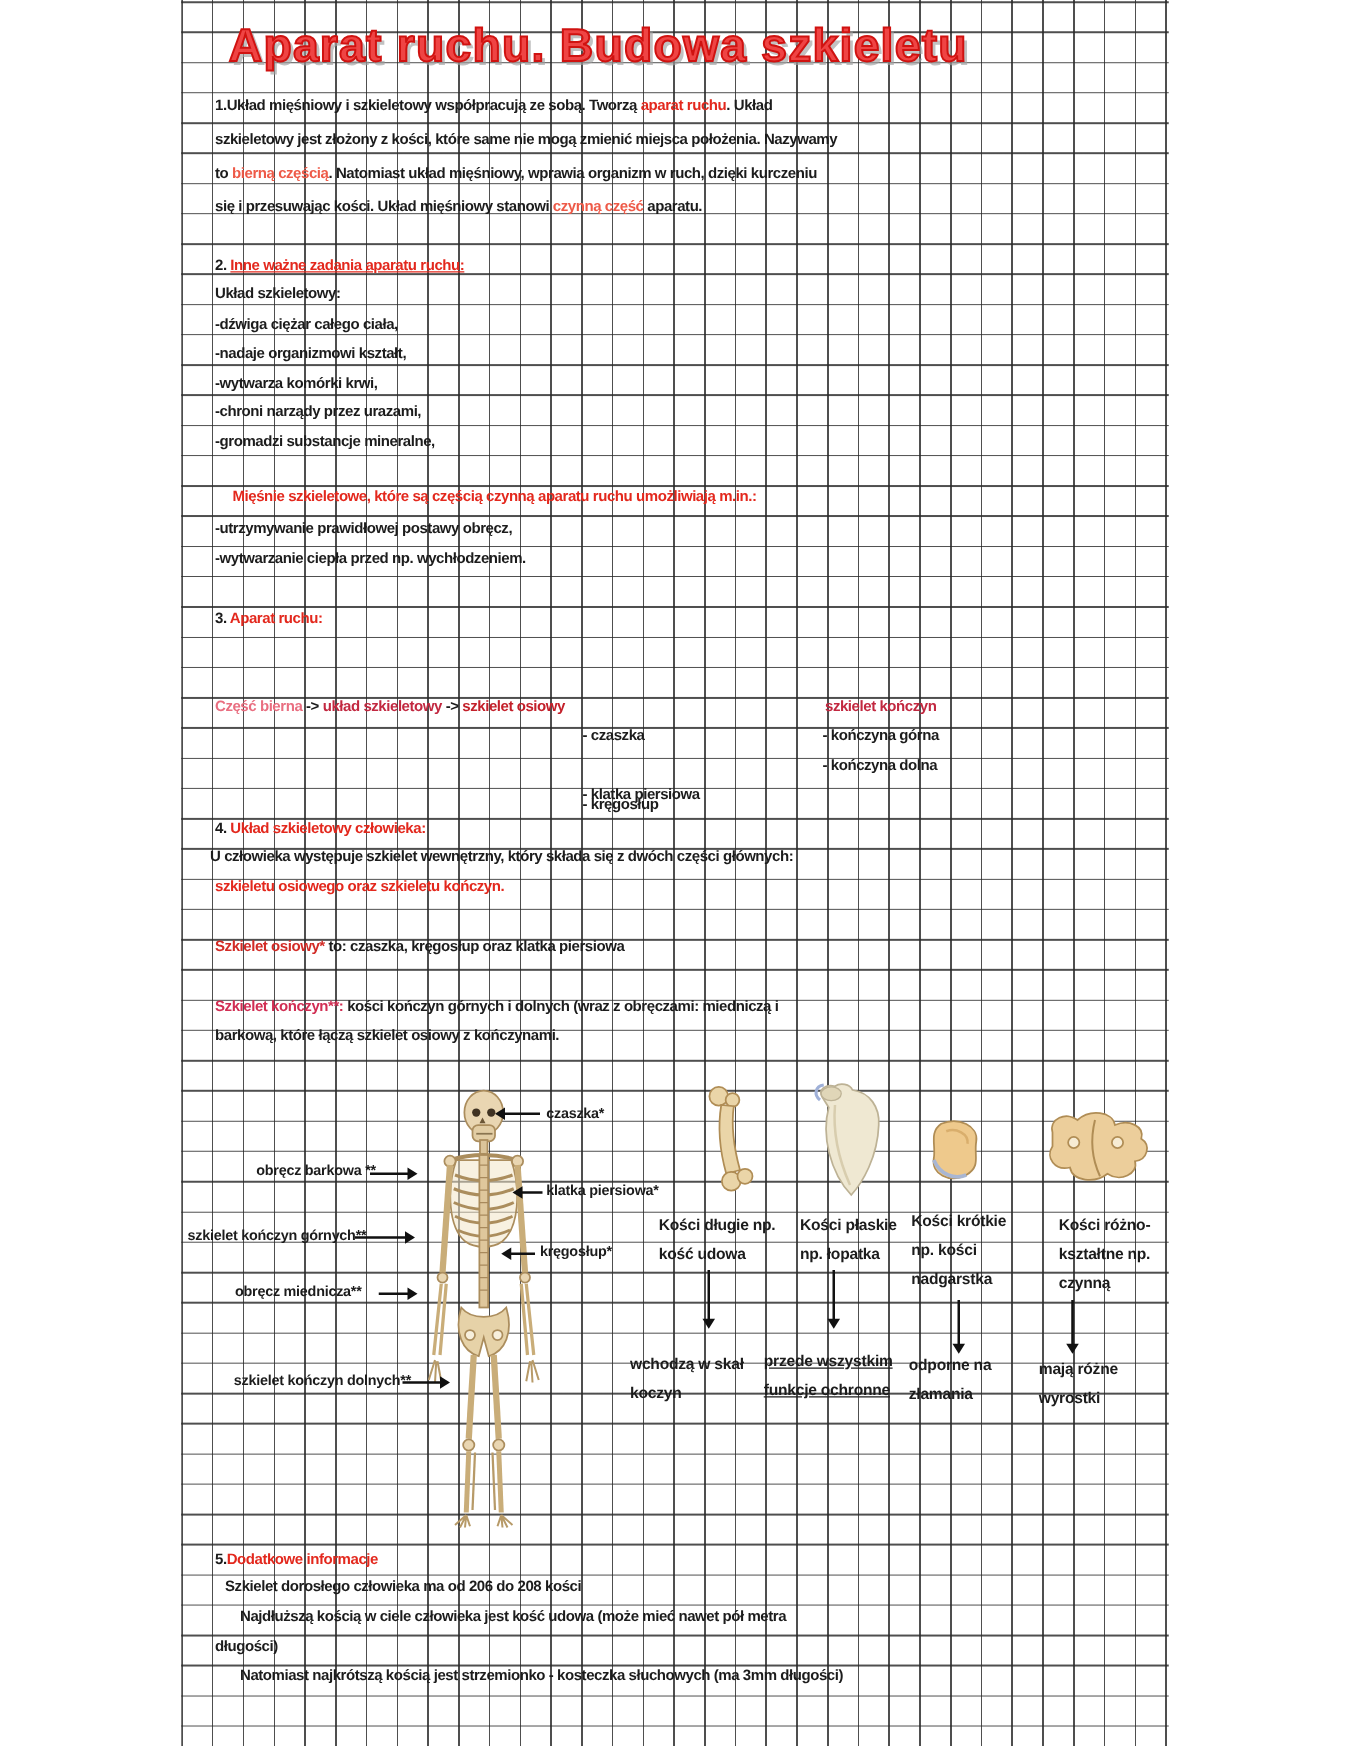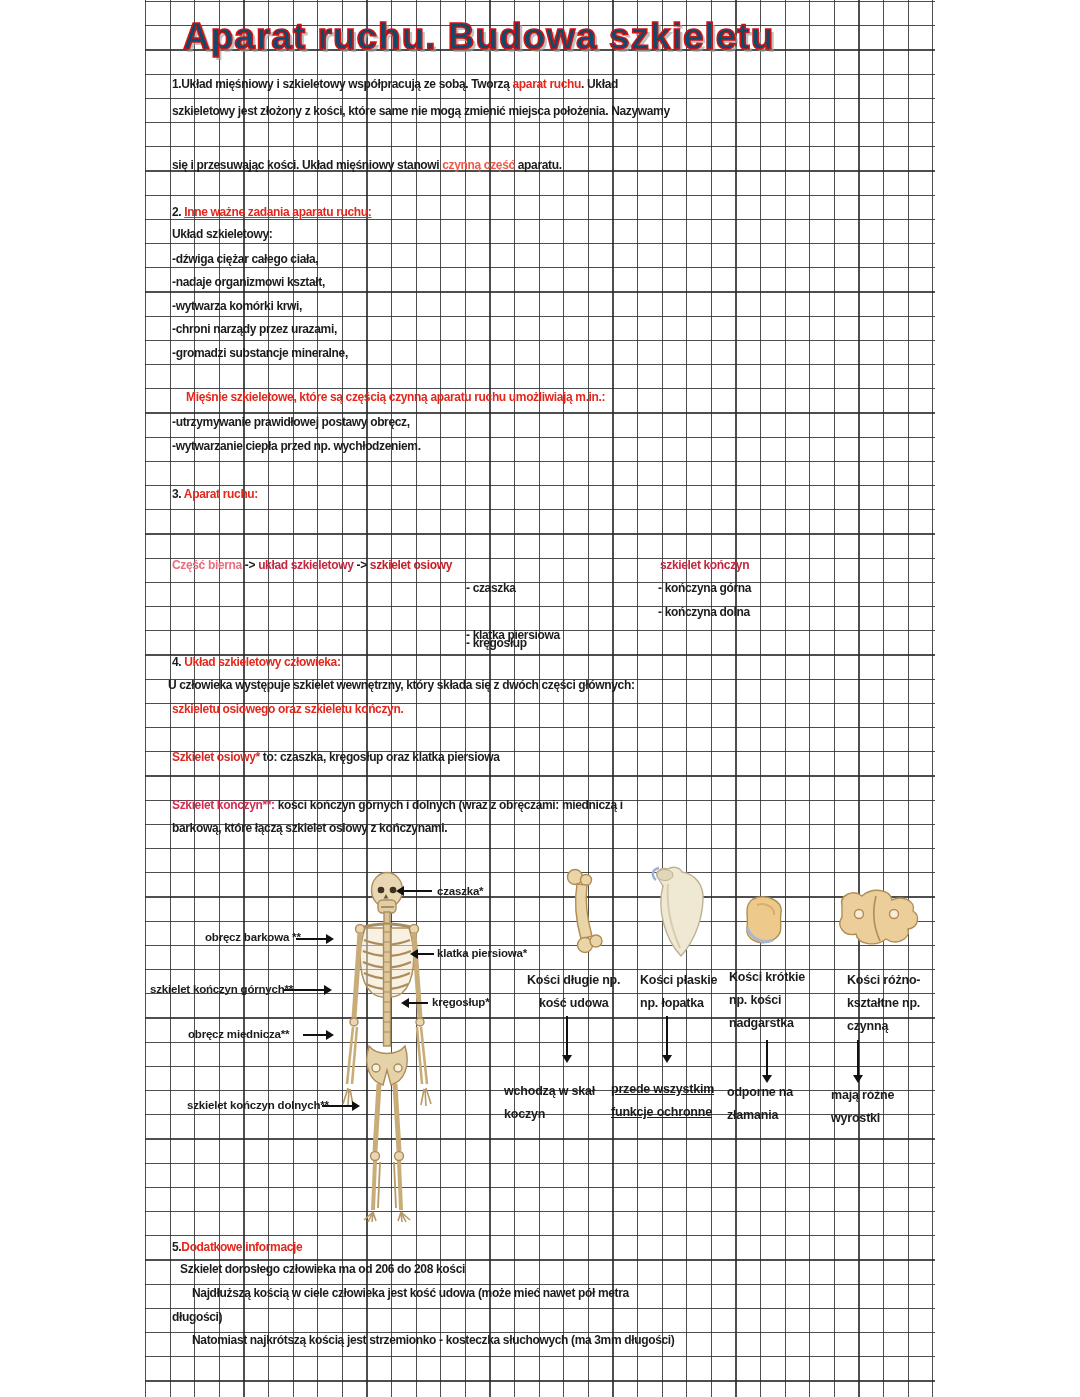--- a/index.html
+++ b/index.html
@@ -24,21 +24,21 @@
     background-position:0 0,0 1px;
   }
   .t{
     position:absolute;white-space:nowrap;font-weight:bold;font-size:12px;line-height:22px;
     color:var(--ink);letter-spacing:-0.35px;
   }
   .red{color:var(--red);} .red2{color:var(--red2);} .crimson{color:var(--crimson);} .pink{color:var(--pink);}
   .u{text-decoration:underline;}
   .title{
     position:absolute;left:183px;top:16px;font-size:37px;font-weight:bold;letter-spacing:1px;
-    color:#0c4a6e;-webkit-text-stroke:1.6px #d01210;
+    color:#ef4444;-webkit-text-stroke:1.6px #d01210;
     text-shadow:3px 3px 0 rgba(160,160,160,.65);
     white-space:nowrap;
   }
   .small{font-size:11.5px;line-height:15px;letter-spacing:-0.2px;}
   .cap{font-size:12.5px;line-height:23px;letter-spacing:-0.2px;}
   .cap div{white-space:nowrap;}
   .harrow{position:absolute;height:0;border-top:2px solid #111;}
   .harrow.right::after{content:"";position:absolute;right:-7px;top:-6px;border:5px solid transparent;border-left:8px solid #111;}
   .harrow.left::before{content:"";position:absolute;left:-7px;top:-6px;border:5px solid transparent;border-right:8px solid #111;}
   .varrow{position:absolute;width:0;border-left:2px solid #111;}
@@ -48,20 +48,21 @@
 </head>
 <body>
 
 <div id="page">
   <div class="grid"></div>
 
   <div class="title">Aparat ruchu. Budowa szkieletu</div>
 
   <div class="t" style="left:172px;top:73px;"><span>1.Układ mięśniowy i szkieletowy współpracują ze sobą. Tworzą </span><span class="red">aparat ruchu</span><span>. Układ</span></div>
   <div class="t" style="left:172px;top:100px;">szkieletowy jest złożony z kości, które same nie mogą zmienić miejsca położenia. Nazywamy</div>
+  <div class="t" style="left:172px;top:127px;"><span>to </span><span class="red2">bierną częścią</span><span>. Natomiast układ mięśniowy, wprawia organizm w ruch, dzięki kurczeniu</span></div>
   <div class="t" style="left:172px;top:154px;"><span>się i przesuwając kości. Układ mięśniowy stanowi </span><span class="red2">czynną część</span><span> aparatu.</span></div>
 
   <div class="t" style="left:172px;top:201px;"><span>2. </span><span class="red u">Inne ważne zadania aparatu ruchu:</span></div>
   <div class="t" style="left:172px;top:223px;">Układ szkieletowy:</div>
   <div class="t" style="left:172px;top:248px;">-dźwiga ciężar całego ciała,</div>
   <div class="t" style="left:172px;top:271px;">-nadaje organizmowi kształt,</div>
   <div class="t" style="left:172px;top:295px;">-wytwarza komórki krwi,</div>
   <div class="t" style="left:172px;top:318px;">-chroni narządy przez urazami,</div>
   <div class="t" style="left:172px;top:342px;">-gromadzi substancje mineralne,</div>
   <div class="t red" style="left:186px;top:386px;">Mięśnie szkieletowe, które są częścią czynną aparatu ruchu umożliwiają m.in.:</div>
@@ -178,21 +179,21 @@
   </svg>
   <svg style="left:832px;top:884px;" width="90" height="66" viewBox="0 0 90 66">
     <g fill="#ecce9b" stroke="#b08d55" stroke-width="1.4">
       <path d="M10 22 C7 11 21 5 30 12 C40 3 58 5 60 16 C71 11 84 17 81 27 C89 32 86 44 76 45 C79 55 64 62 54 55 C44 63 26 61 24 50 C12 53 4 42 10 33 Z"></path>
       <path d="M44 12 C40 28 42 44 48 57" fill="none" stroke="#b08d55" stroke-width="1.6"></path>
       <circle cx="27" cy="30" r="4.5" fill="#f7ecd4"></circle>
         <circle cx="62" cy="30" r="4.5" fill="#f7ecd4"></circle>
     </g>
   </svg>
 
-  <div class="t cap" style="left:527px;top:969px;text-align:center;">
+  <div class="t cap" style="left:527px;top:969px;">
     <div>Kości długie np.</div>
     <div>kość udowa</div>
   </div>
   <div class="t cap" style="left:640px;top:969px;">
     <div>Kości płaskie</div>
     <div>np. łopatka</div>
   </div>
   <div class="t cap" style="left:729px;top:966px;">
     <div>Kości krótkie</div>
     <div>np. kości</div>

